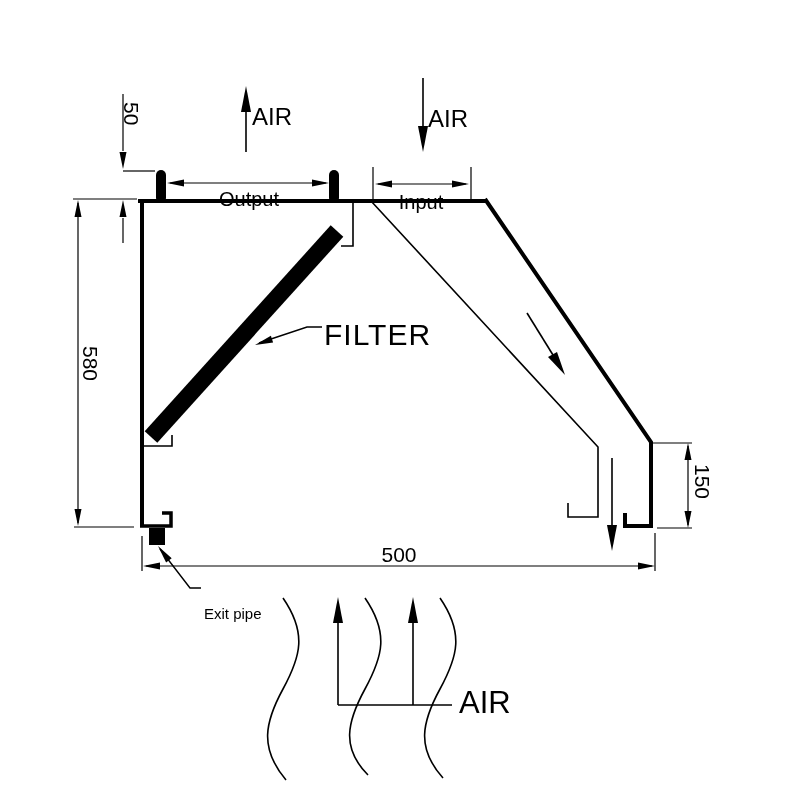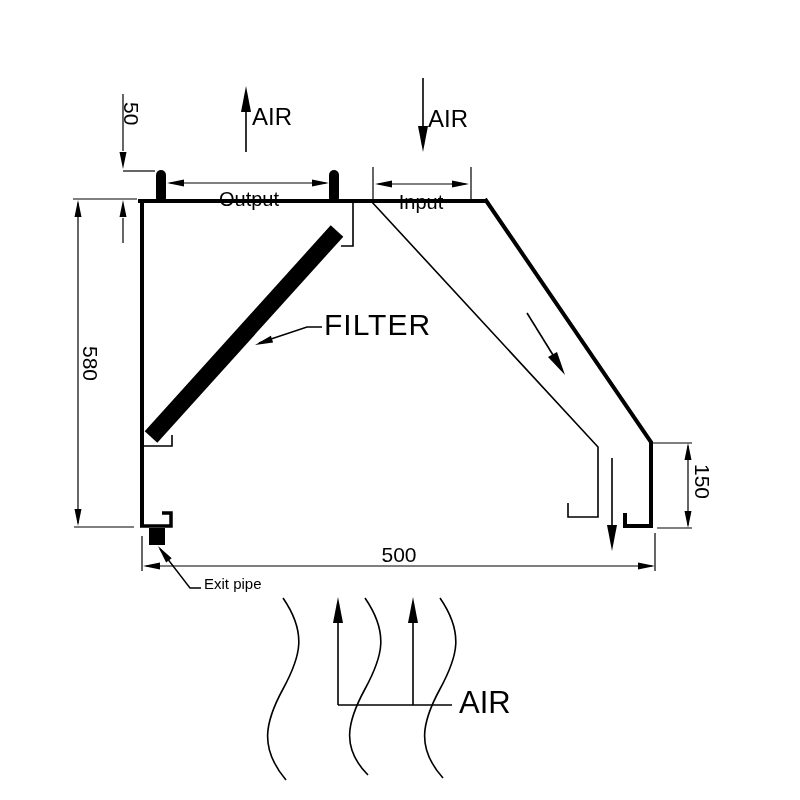--- a/index.html
+++ b/index.html
@@ -125,22 +125,22 @@
       </g>
     </g>
   </svg>
 
   <div class="lbl f24" style="left:252px;top:105px;">AIR</div>
   <div class="lbl f24" style="left:428px;top:107px;">AIR</div>
 
   <div class="lbl f20 center" style="left:249px;top:157px;">Output</div>
   <div class="lbl f20 center" style="left:421px;top:160px;">Input</div>
 
-  <div class="lbl f30" style="left:324px;top:310px;">FILTER</div>
-  <div class="lbl f15" style="left:204px;top:576px;">Exit pipe</div>
+  <div class="lbl f30" style="left:324px;top:320px;">FILTER</div>
+  <div class="lbl f15" style="left:204px;top:606px;">Exit pipe</div>
 
   <div class="lbl f21 rot" style="left:142px;top:102px;">50</div>
   <div class="lbl f21 rot" style="left:101px;top:346px;">580</div>
   <div class="lbl f21 center" style="left:399px;top:544px;">500</div>
   <div class="lbl f21 rot" style="left:713px;top:464px;">150</div>
 
   <div class="lbl f31" style="left:459px;top:687px;">AIR</div>
 
 </div>
 

